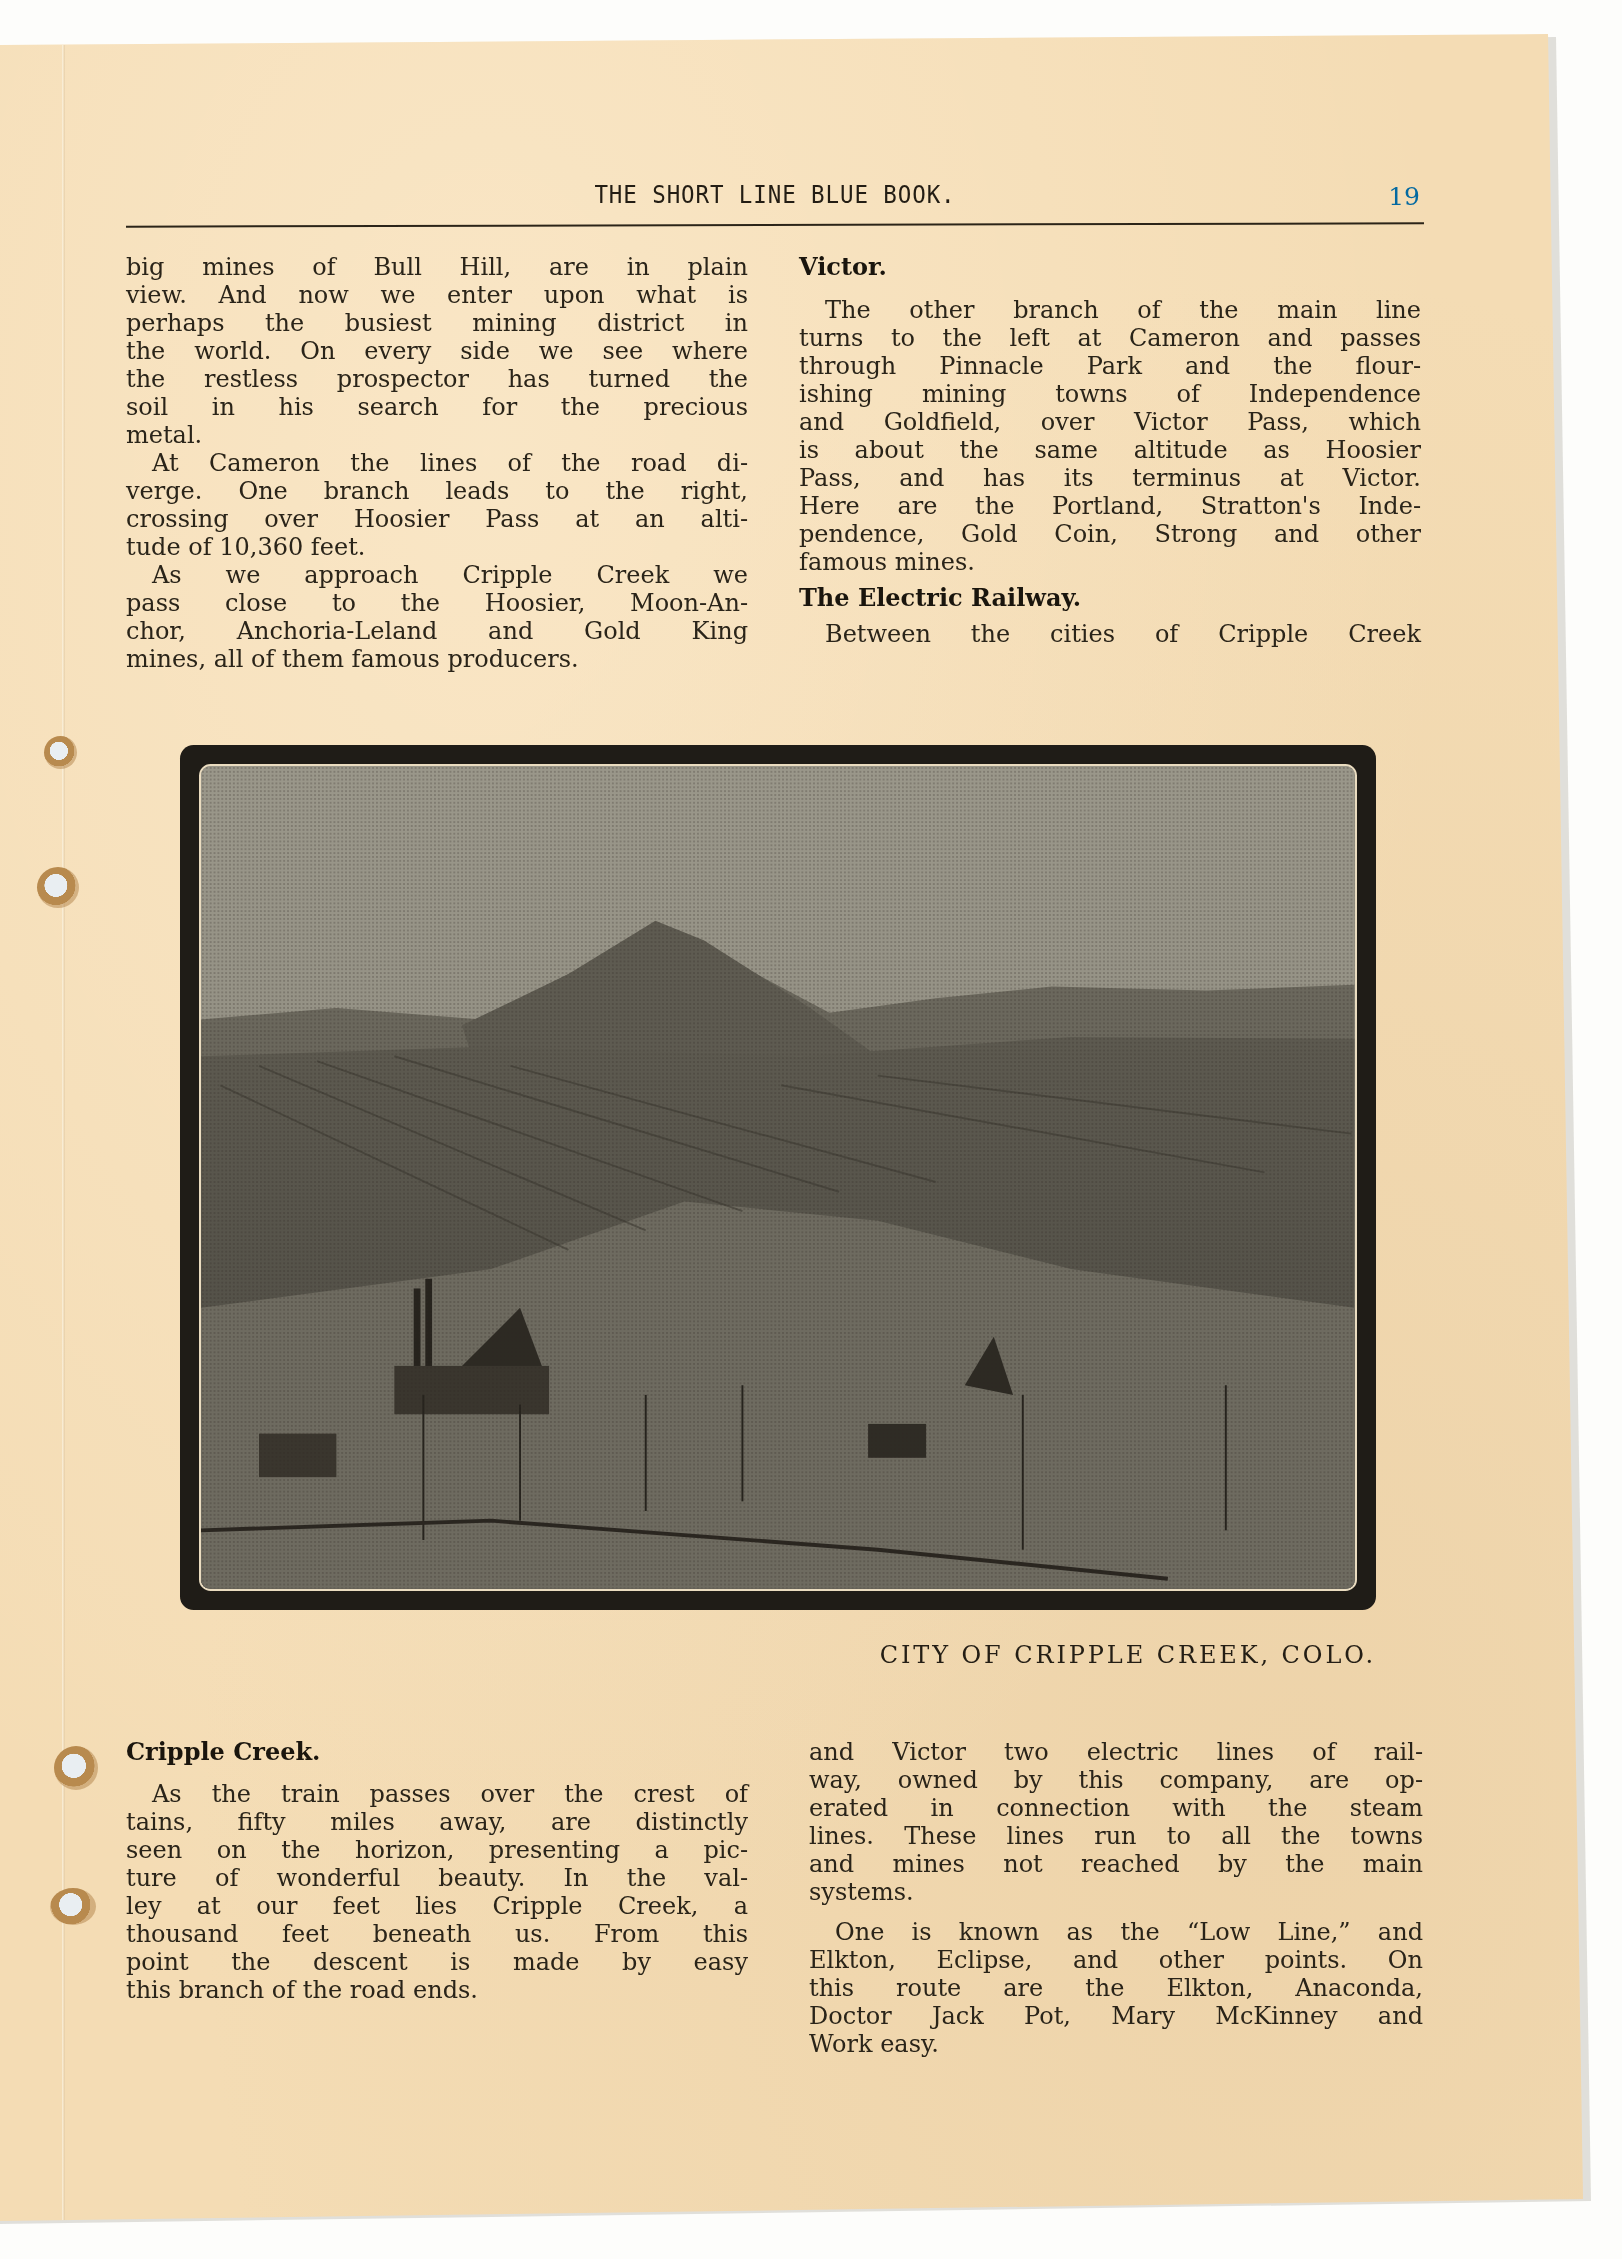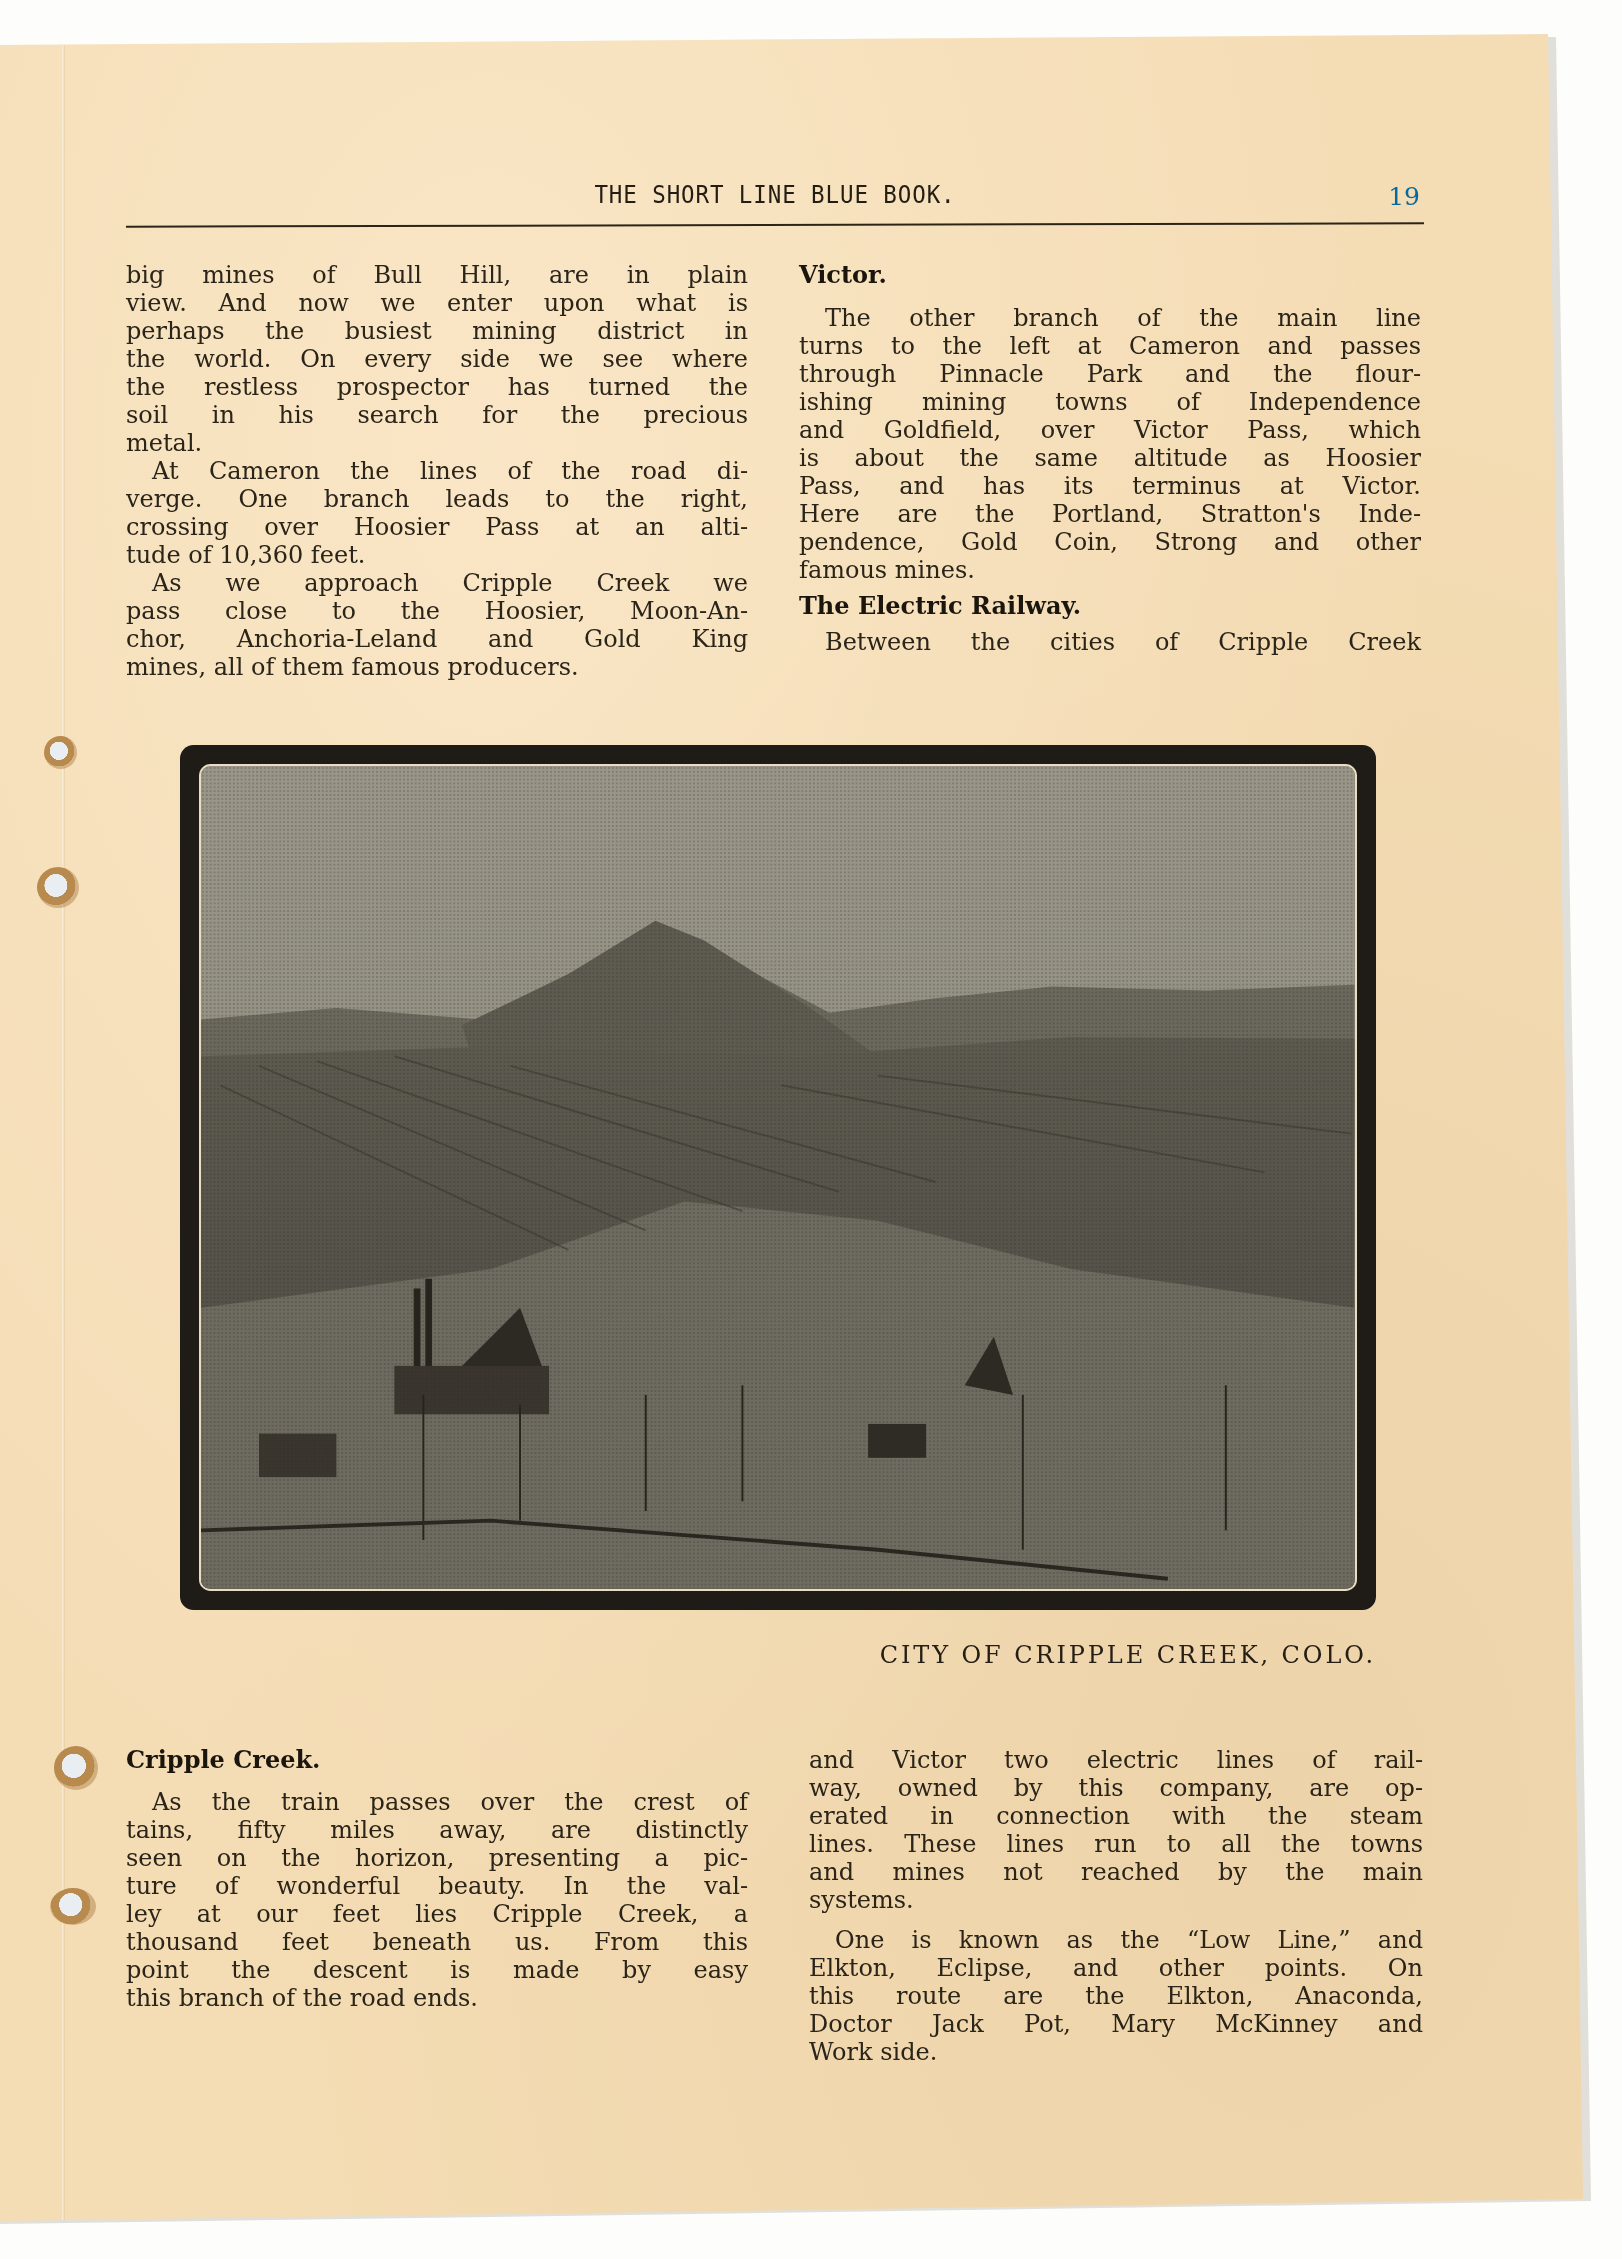--- a/index.html
+++ b/index.html
@@ -41,21 +41,21 @@
       color: #231d14;
     }
     .page-number {
       position: absolute; right: 4px; top: 1.9px; font-weight: normal; font-size: 25px;
       font-family: "DejaVu Serif", serif; color: #0369a1;
     }
     .head-rule {
       position: absolute; left: 126px; top: 224px; width: 1298px; height: 1.9px;
       background: #2b2418; transform: rotate(-0.15deg);
     }
-    .column { position: absolute; font-size: 24px; line-height: 28px; margin-top: 8px; }
+    .column { position: absolute; font-size: 24px; line-height: 28px; }
     .line {
       display: block; white-space: nowrap; height: 28px;
       text-align: justify; text-align-last: justify;
     }
     .line.last { text-align-last: left; }
     .line.indent { padding-left: 26px; }
     .heading {
       display: block; font-weight: bold; font-size: 24px;
       line-height: 28px; height: 28px; color: #1a150d;
     }
@@ -209,15 +209,15 @@
   <span class="line">way, owned by this company, are op-</span>
   <span class="line">erated in connection with the steam</span>
   <span class="line">lines.  These lines run to all the towns</span>
   <span class="line">and mines not reached by the main</span>
   <span class="line last">systems.</span>
   <span class="line" style="height:11.6px"></span>
   <span class="line indent">One is known as the “Low Line,” and</span>
   <span class="line">Elkton, Eclipse, and other points.  On</span>
   <span class="line">this route are the Elkton, Anaconda,</span>
   <span class="line">Doctor Jack Pot, Mary McKinney and</span>
-  <span class="line last">Work side.</span>
+  <span class="line last">Work easy.</span>
 </div>
 
 
 </body></html>

